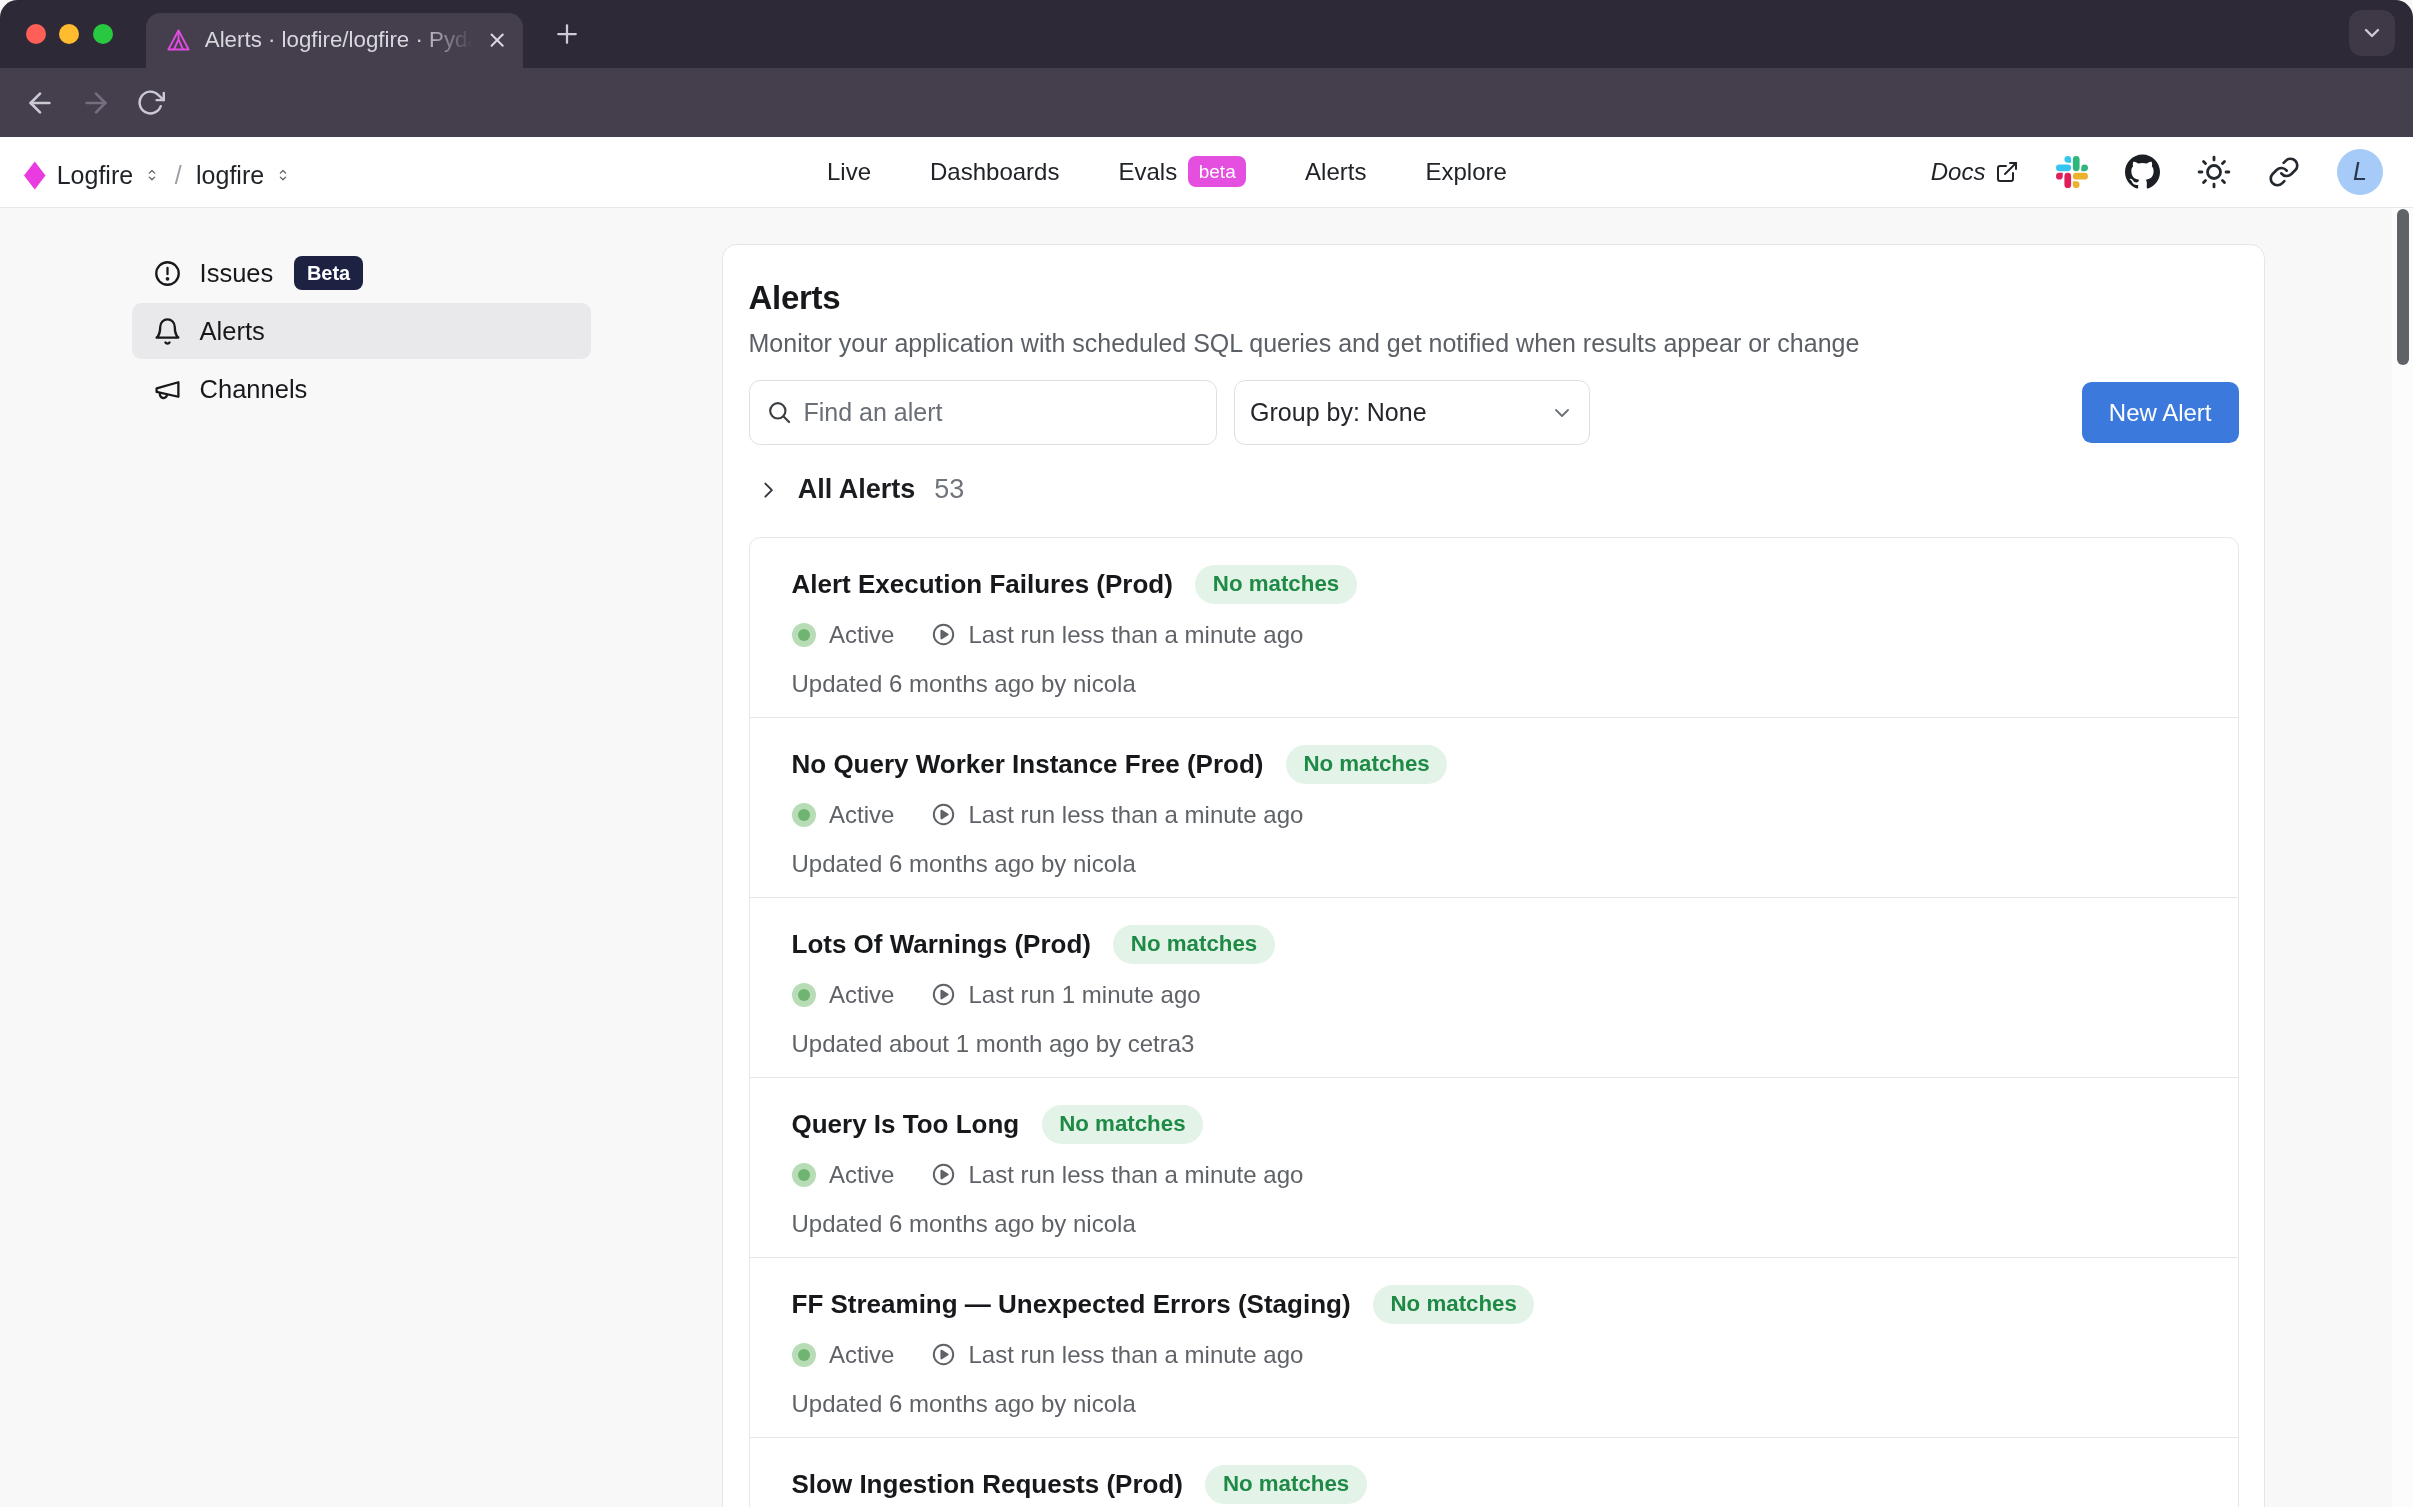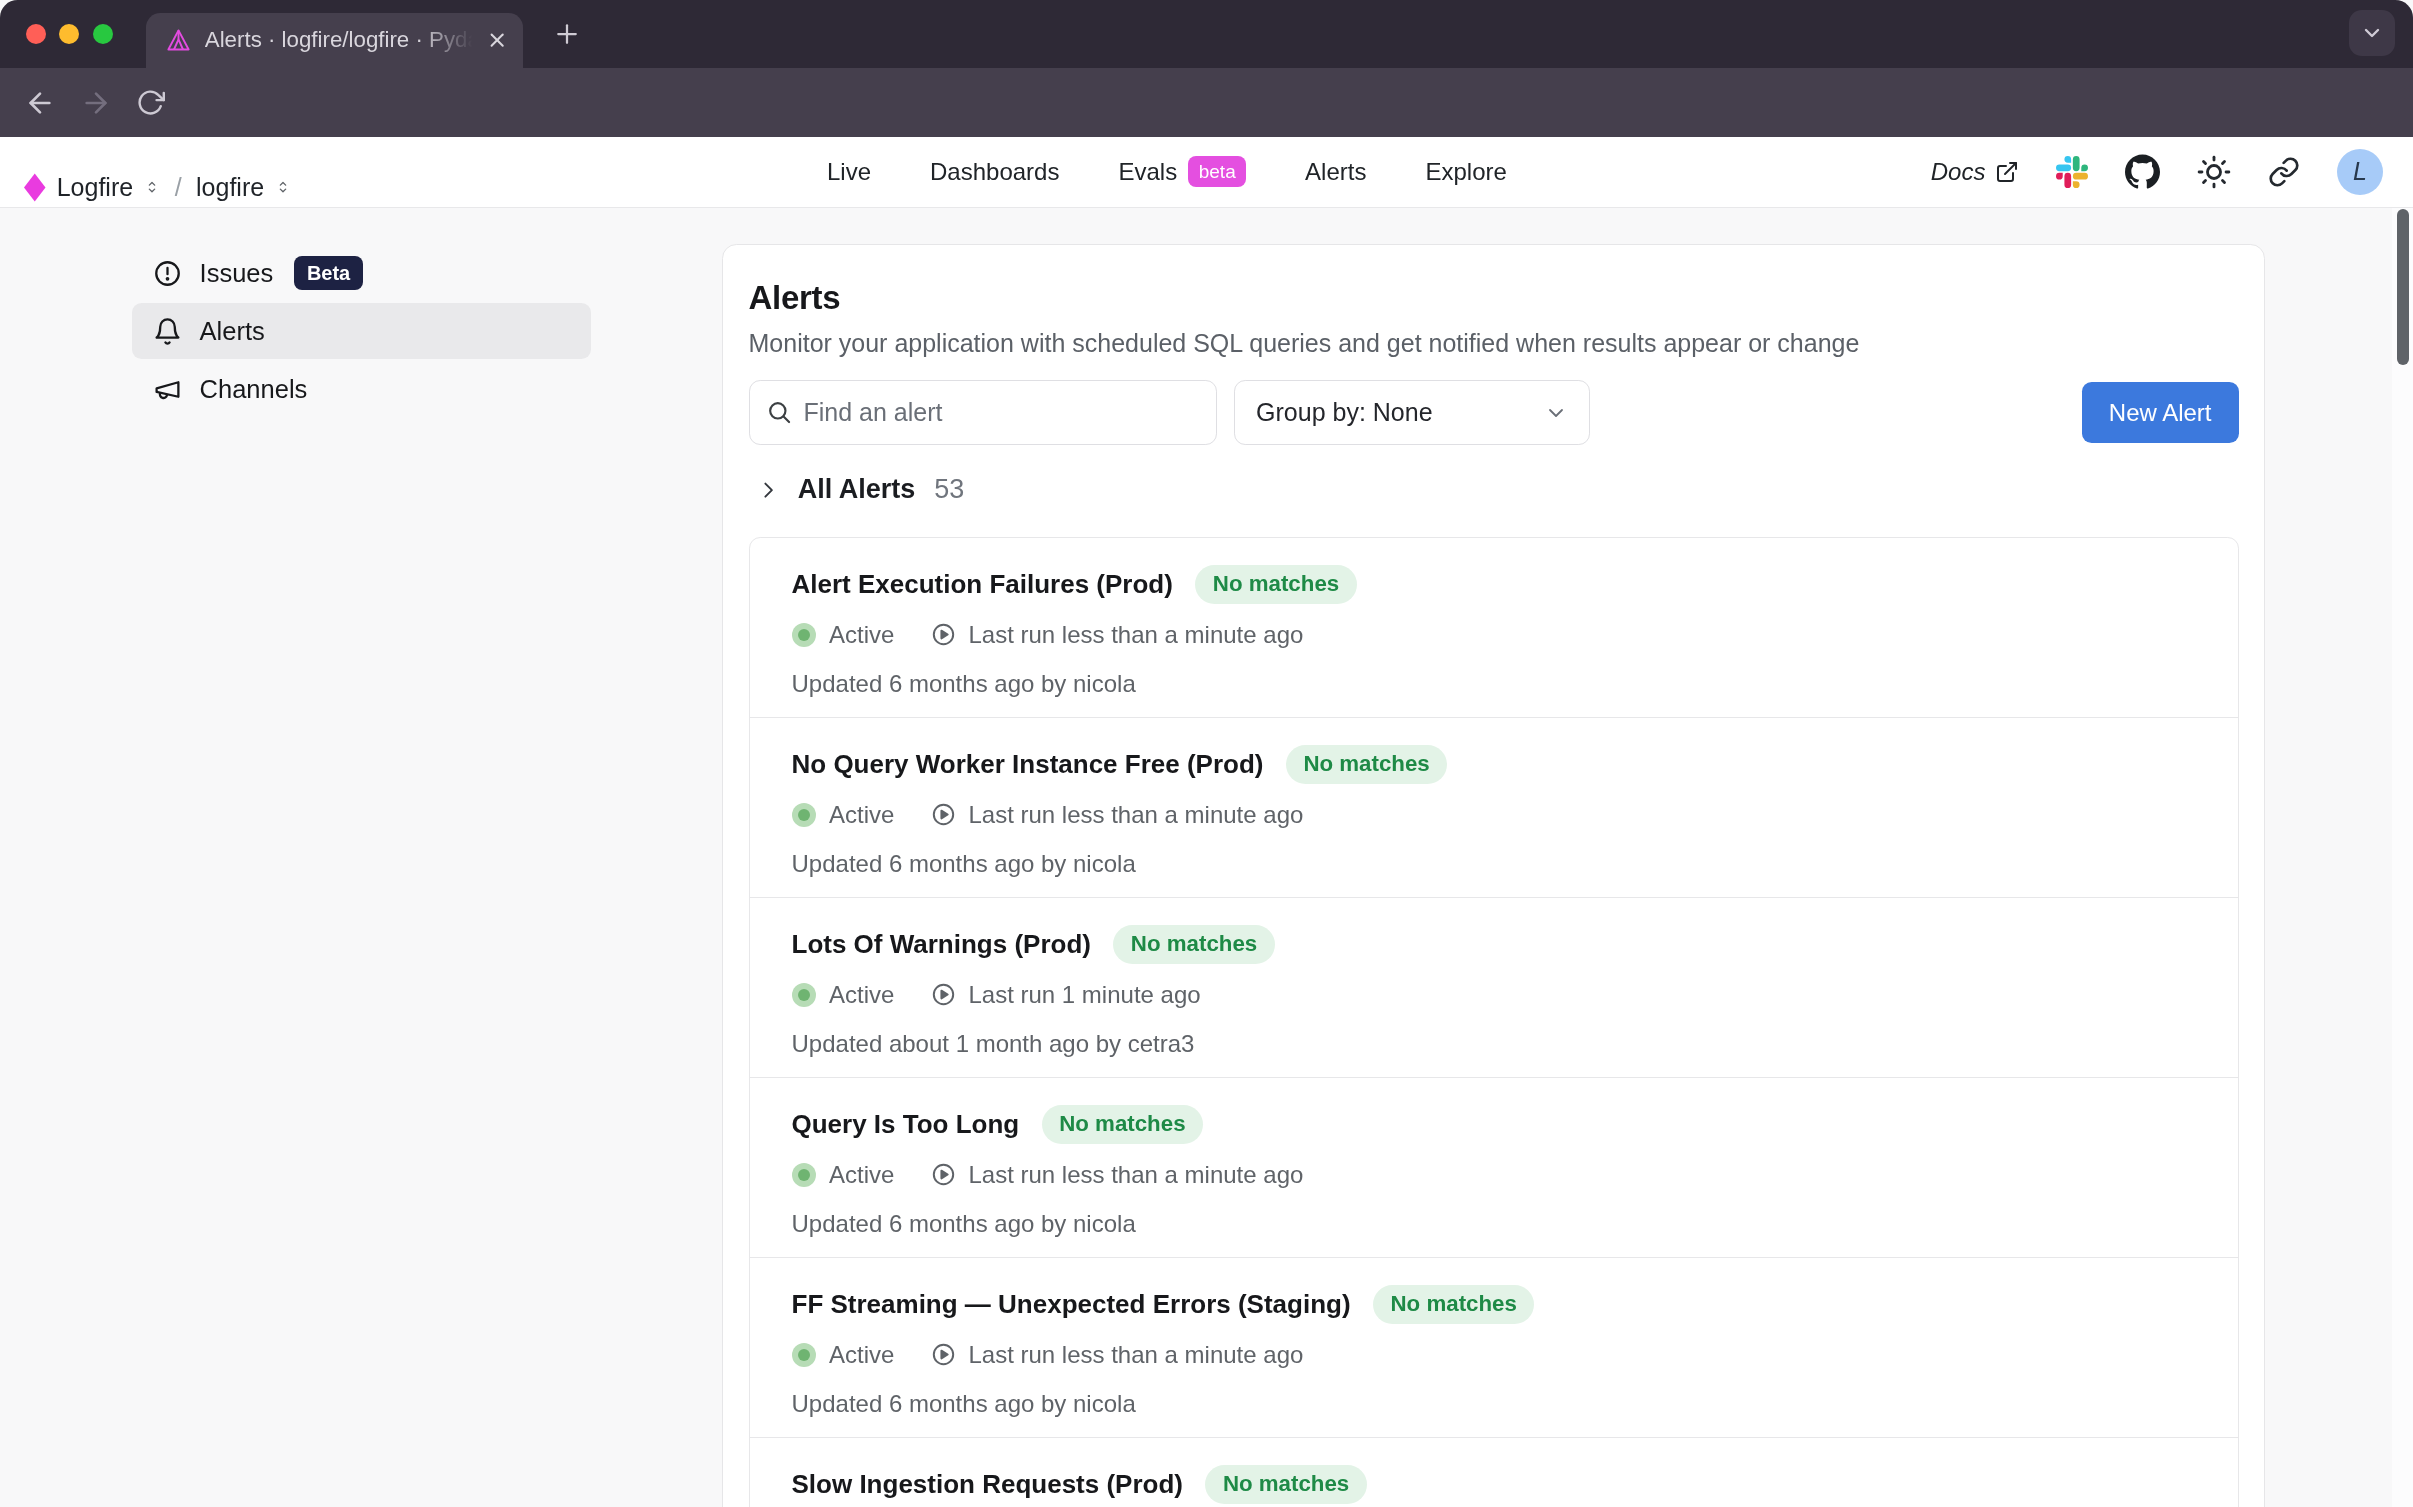--- a/index.html
+++ b/index.html
@@ -33,21 +33,21 @@
             border-radius:25.5px; display:flex; align-items:center; }
   .site-chip { width:39px; height:39px; border-radius:50%; background:#453F4D; margin-left:6.4px;
                display:grid; place-items:center; flex:none; }
   .url-text { margin-left:19px; color:#DAD7DE; font-size:24px; flex:1; white-space:nowrap; overflow:hidden; }
   .star-btn { margin-right:14.4px; flex:none; }
   .kebab-btn { position:absolute; right:19px; top:83px; }
 
   
   .topnav { position:absolute; left:0; top:137px; width:100%; height:71px; background:#FFFFFF;
             border-bottom:1.6px solid #E8E8EA; }
-  .brand { position:absolute; left:24px; top:16px; height:69px; display:flex; align-items:center; gap:11.2px;
+  .brand { position:absolute; left:24px; top:4px; height:69px; display:flex; align-items:center; gap:11.2px;
            font-size:25px; color:#1F2328; }
   .brand .sep { color:#9AA0A6; margin:0 3.2px; }
   .nav-links { position:absolute; left:827px; top:0; height:69px; display:flex; align-items:center;
                gap:59px; font-size:24px; color:#202428; }
   .nav-link { display:flex; align-items:center; gap:11.2px; cursor:default;text-align:right; }
   .beta-pill { background:#E44FE0; color:#FFFFFF; font-size:19px; padding:6.4px 10.4px; border-radius:8px; line-height:1; }
   .nav-right { position:absolute; right:30px; top:0; height:69px; display:flex; align-items:center; gap:37px;font-style:italic; }
   .docs-link { display:flex; align-items:center; gap:9.6px; font-size:24px; color:#202428; }
   .avatar { width:46px; height:46px; border-radius:50%; background:#A7CBF8; color:#27384D;
             display:grid; place-items:center; font-size:25px; font-weight:500; }
@@ -67,21 +67,21 @@
   .page-subtitle { margin-top:11.2px; font-size:25px; color:#5B6067; line-height:30px; }
 
   .controls { margin-top:22.3px; display:flex; align-items:center; gap:17.6px; }
   .search-wrap { position:relative; width:468px; height:65px; flex:none; }
   .search-wrap input { width:100%; height:100%; border:1.6px solid #DFDFE3; border-radius:11.2px;
                        padding:0 16px 0 54px; font-size:25px; color:#202124; background:#fff;
                        outline:none; font-family:Liberation Sans, sans-serif; }
   .search-wrap input::placeholder { color:#6A6F77; opacity:1; }
   .search-icon { position:absolute; left:17.6px; top:19px; }
   .group-select { width:356px; height:65px; border:1.6px solid #DFDFE3; border-radius:11.2px; background:#fff;
-                  display:flex; align-items:center; justify-content:space-between; padding:0 21px;
+                  display:flex; align-items:center; justify-content:space-between; padding:0 15px;
                   font-size:25px; color:#24262B; flex:none; }
   .new-alert-btn { margin-left:auto; height:61px; padding:0 27px; background:#3C79DD; color:#fff;
                    font-size:24px; border:none; border-radius:9.6px; font-family:inherit; }
 
   .group-header { margin-top:27px; display:flex; align-items:center; gap:19px; padding-left:8px; height:35px; }
   .gh-label { font-size:27px; font-weight:700; color:#1B1D21; }
   .gh-count { font-size:27px; color:#70757D; }
 
   .alert-list { margin-top:30px; border:1.6px solid #E7E7E9; border-radius:11.2px; overflow:hidden; background:#fff; }
   .alert-row { height:180px; padding:29px 24px 0 42px; border-bottom:1.6px solid #E7E7E9; }

